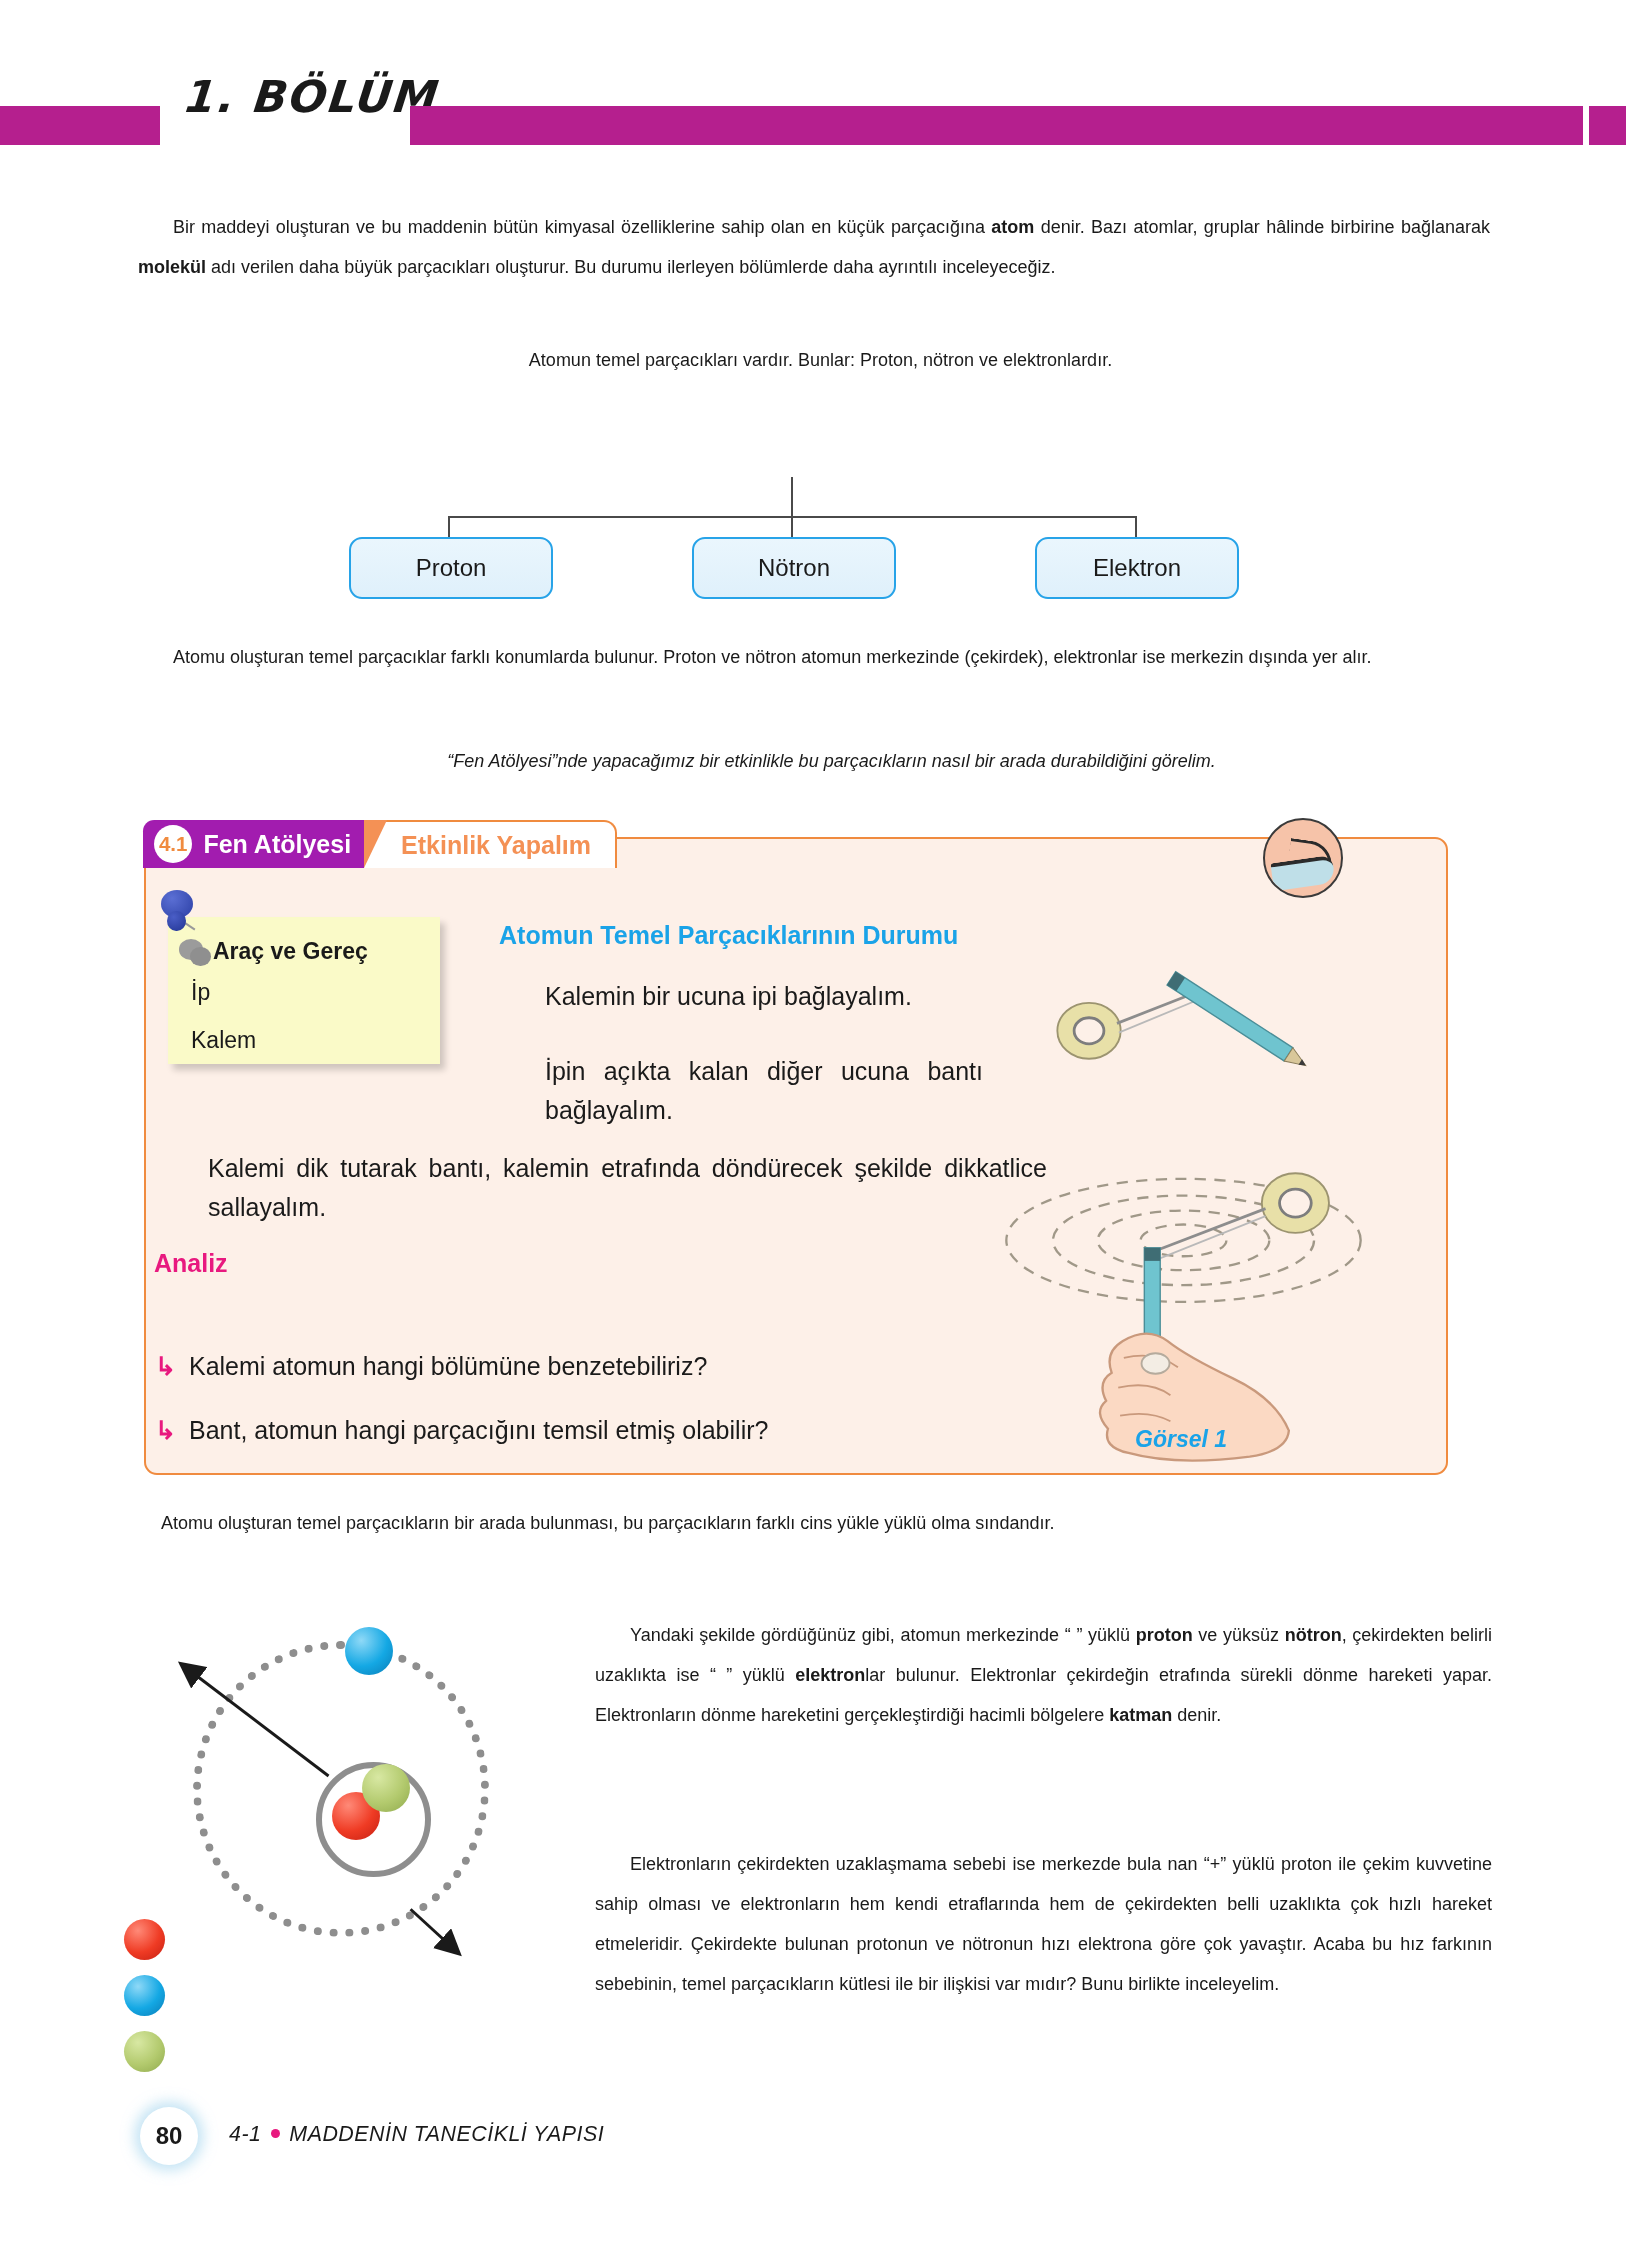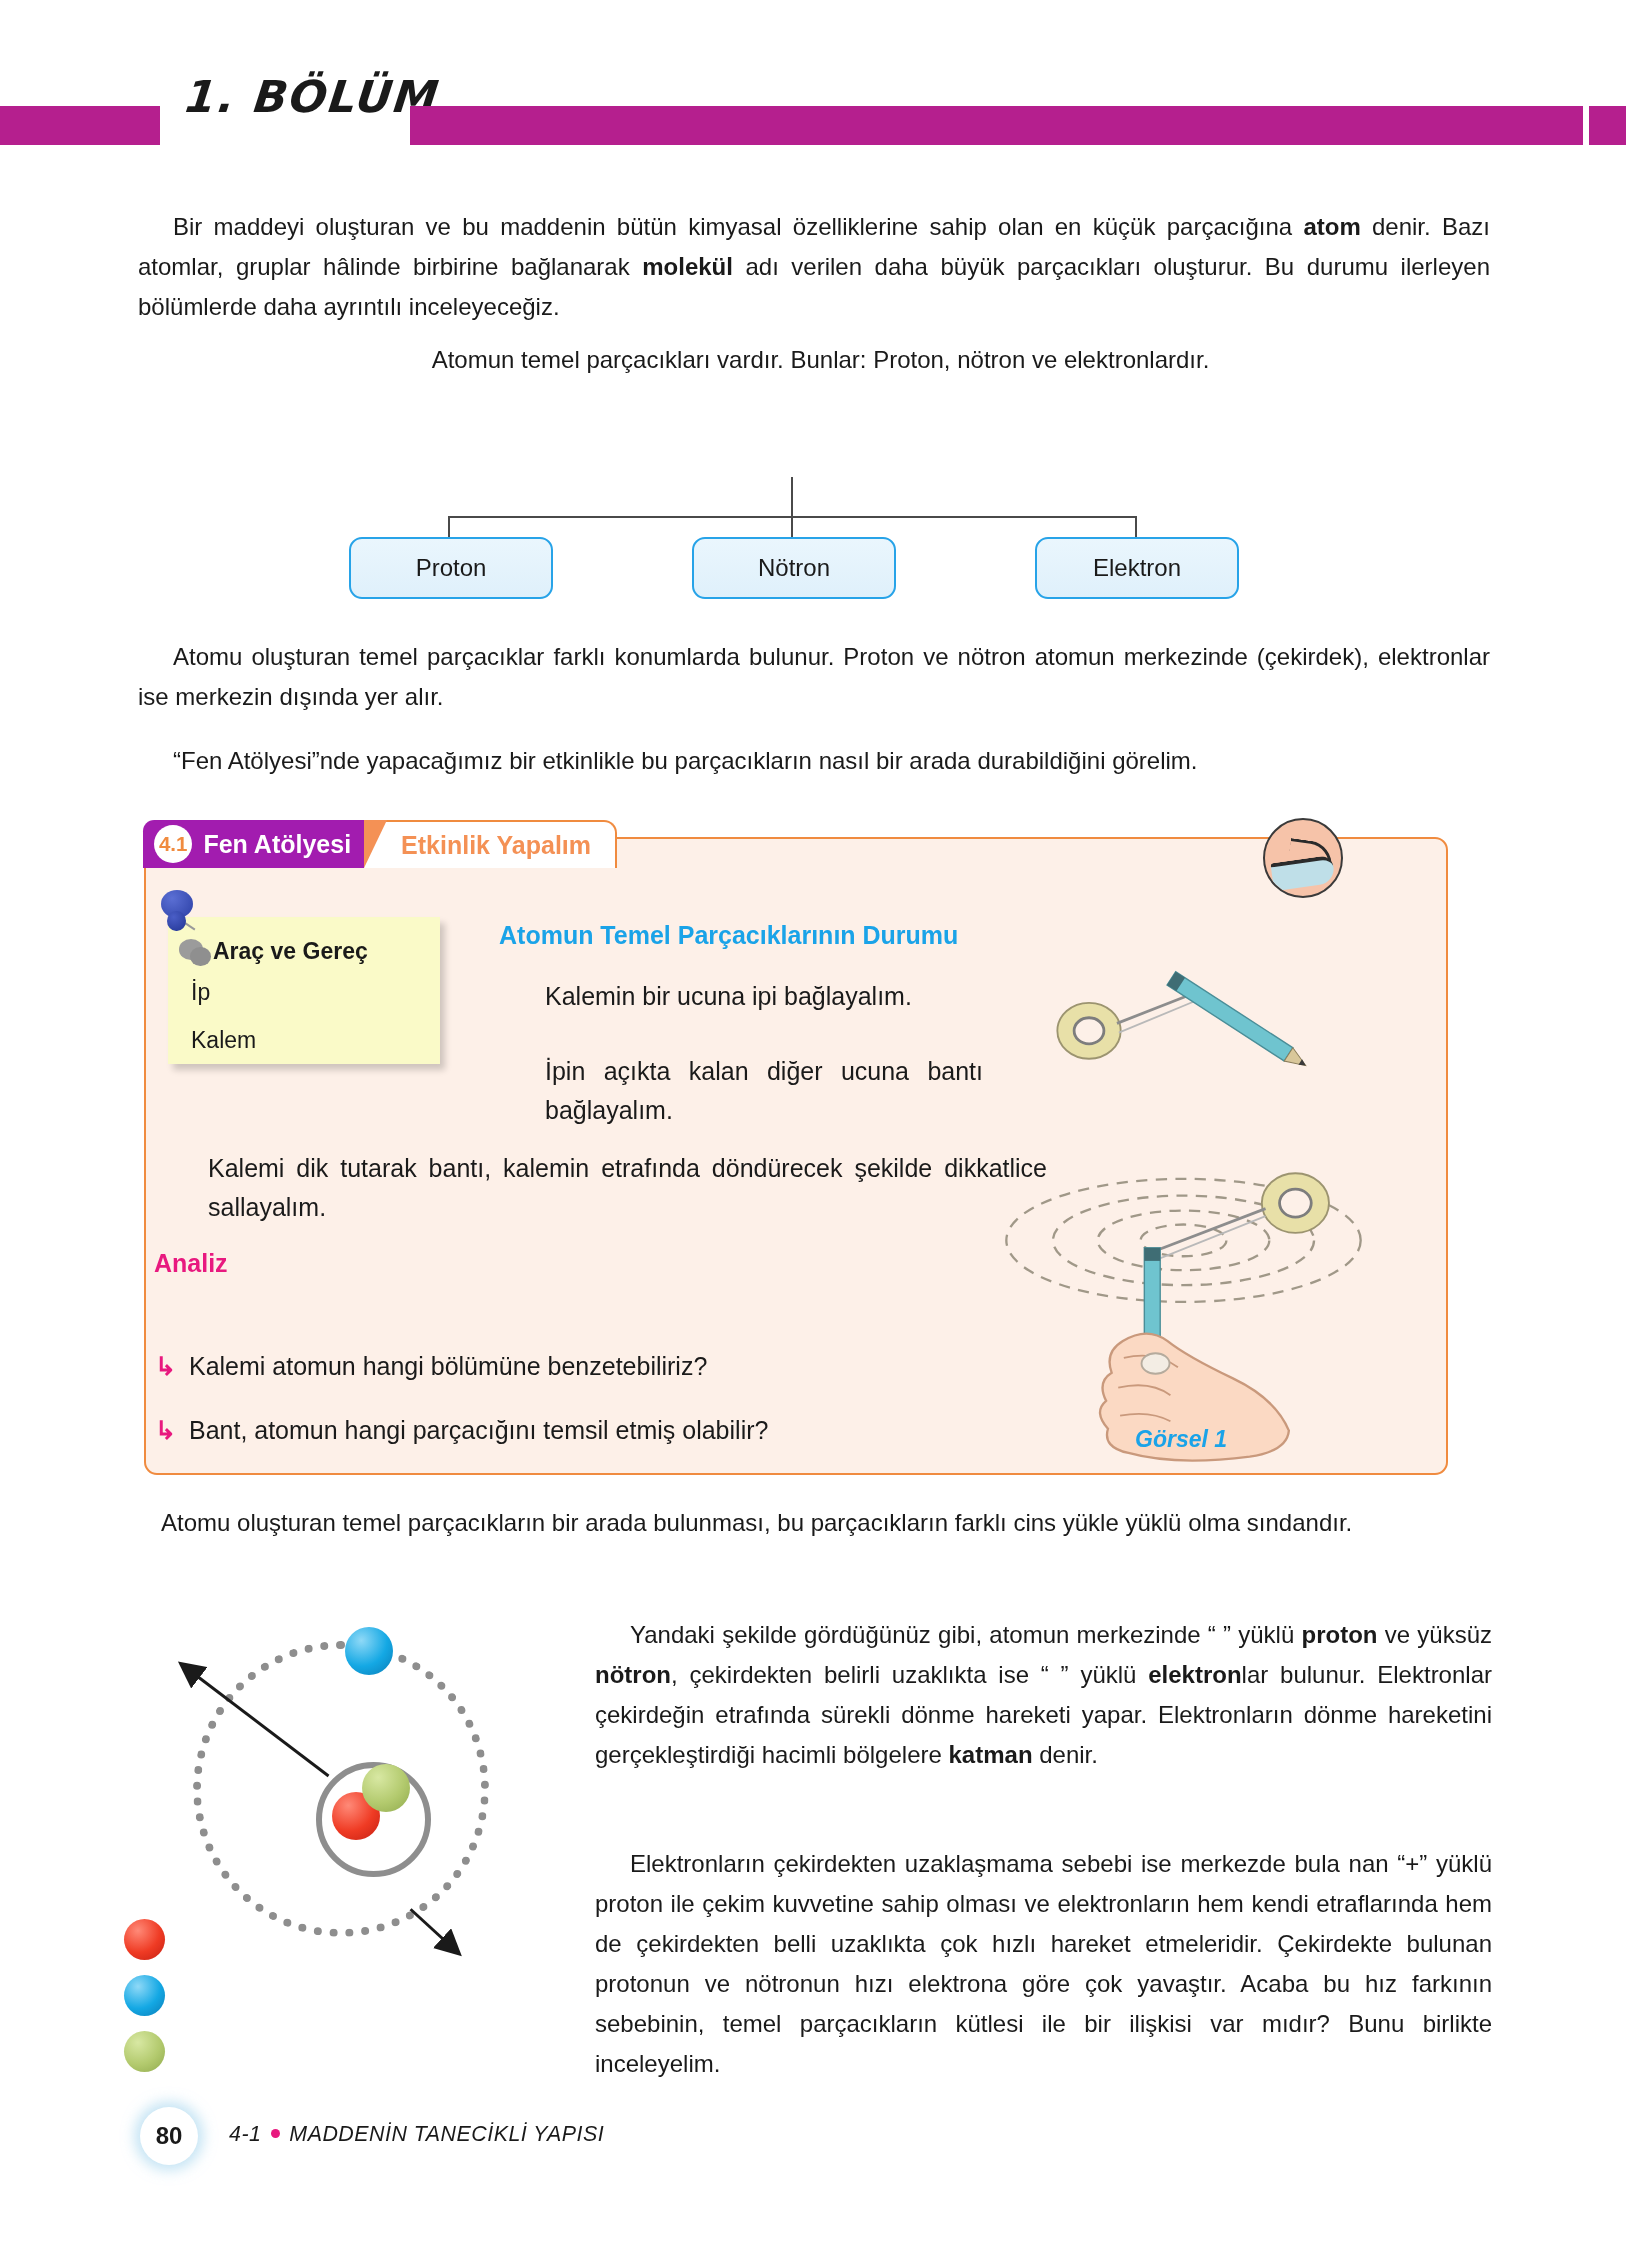--- a/index.html
+++ b/index.html
@@ -35,21 +35,21 @@
     background:#b51f8e;
   }
   .bar-tail{
     position:absolute; left:1589px; top:0; width:38px; height:39px;
     background:#b51f8e;
   }
 
   
   .para{
     position:absolute;
-    font-size:24px;
+    font-size:18px;
     line-height:40px;
     text-align:justify;
     color:#1a1a1a;
   }
   .para b{font-weight:bold;}
   .indent{text-indent:35px;}
 
   
   .flow{position:absolute; left:0; top:410px; width:1627px; height:205px;}
   .fbox{
@@ -249,21 +249,21 @@
     </div>
   <div class="fbox fbox-child" style="left:692px;">
       <span>Nötron</span>
     </div>
   <div class="fbox fbox-child" style="left:1035px;">
       <span>Elektron</span>
     </div>
 </div>
 
 <div class="para indent" style="left:138px; top:637px; width:1352px;">Atomu oluşturan temel parçacıklar farklı konumlarda bulunur. Proton ve nötron atomun merkezinde (çekirdek), elektronlar ise merkezin dışında yer alır.</div>
-<div class="para indent" style="left:138px; top:741px; width:1352px; text-align:left;">“Fen Atölyesi”nde yapacağımız bir etkinlikle bu parçacıkların nasıl bir arada durabildiğini görelim.</div>
+<div class="para indent" style="left:138px; top:741px; width:1352px; text-align:center;font-style:italic;">“Fen Atölyesi”nde yapacağımız bir etkinlikle bu parçacıkların nasıl bir arada durabildiğini görelim.</div>
 
 <div class="activity"></div>
 
 <div class="act-tab">
   <div class="tab-orange">
     <div class="tab-num">4.1</div>
     <div class="tab-label">Fen Atölyesi</div>
   </div>
   <div class="tab-white">
     <span>Etkinlik Yapalım</span>

